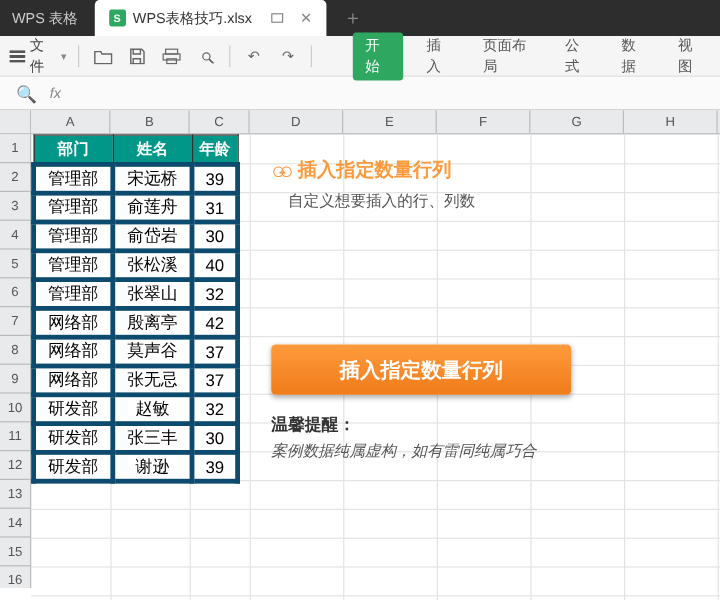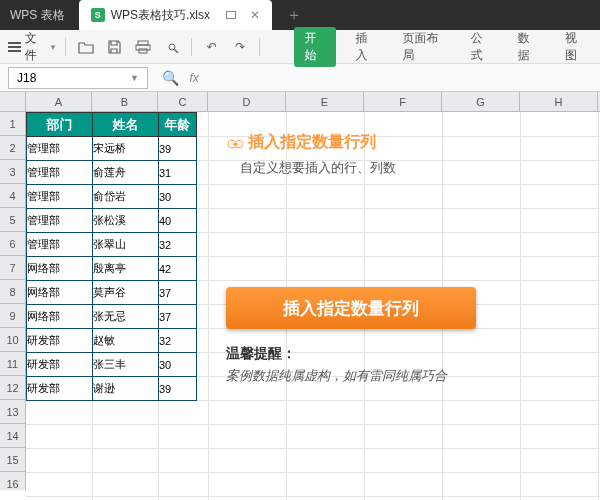--- a/index.html
+++ b/index.html
@@ -30,21 +30,21 @@
 .rownums { width: 26px; background: #e8eaec; border-right: 1px solid #bbb; }
 .colheads { display: flex; background: #e8eaec; border-bottom: 1px solid #bbb; height: 20px; }
 .corner { width: 26px; height: 20px; background: #e8eaec; border-right: 1px solid #bbb; border-bottom: 1px solid #bbb; }
 .ch { border-right: 1px solid #bbb; text-align: center; font-size: 11px; color: #555; line-height: 20px; }
 .rn { height: 24px; border-bottom: 1px solid #bbb; text-align: center; font-size: 11px; color: #555; line-height: 24px; }
 .rn.last { border-bottom: none; height: 18px; }
 .cells { position: relative; flex: 1; }
 .table-wrap { position: absolute; top: 0; left: 0; }
 table.data { border-collapse: collapse; }
 table.data th { background: #009688; color: #fff; font-weight: bold; border: 1px solid #333; height: 24px; font-size: 13px; text-align: center; }
-table.data td { border: 1px solid #0c4a6e; height: 24px; font-size: 11px; text-align: left; background: #fff; }
+table.data td { border: 4px solid #0c4a6e; height: 24px; font-size: 14px; text-align: center; background: #fff; }
 .colA { width: 66px; } .colB { width: 66px; } .colC { width: 38px; }
 
 .overlay { position: absolute; left: 200px; top: 20px; width: 340px; }
 .glasses { color: #ff9a3c; font-size: 20px; vertical-align: middle; letter-spacing: -6px; }
 .ov-title { color: #ff9a3c; font-size: 16px; font-weight: bold; margin-left: 6px; }
 .ov-sub { color: #555; font-size: 13px; margin-left: 14px; margin-top: 4px; }
 .big-btn { margin-top: 110px; width: 250px; height: 42px; background: linear-gradient(#ff9a3c, #f07c1a); color: #fff; font-size: 17px; font-weight: bold; border: none; border-radius: 4px; box-shadow: 0 2px 4px rgba(0,0,0,.3); cursor: pointer; }
 .tip-h { font-weight: bold; font-size: 14px; margin-top: 16px; color: #333; }
 .tip-t { font-size: 13px; color: #555; margin-top: 4px; font-style: italic; }
 .gridlines-v { position:absolute; top:0; bottom:0; border-right:1px solid #e3e3e3; }
@@ -102,24 +102,20 @@
       <span class="ribbon-tab active">开始</span>
       <span class="ribbon-tab">插入</span>
       <span class="ribbon-tab">页面布局</span>
       <span class="ribbon-tab">公式</span>
       <span class="ribbon-tab">数据</span>
       <span class="ribbon-tab">视图</span>
     </div>
 </div>
 
 <div class="formula-row">
-  <div class="cellref">
-    <span>J18</span>
-    <span class="dd">▼</span>
-  </div>
   <div class="fx-area">
     <span style="font-size:14px">🔍</span>
     <span style="font-style:italic">fx</span>
   </div>
 </div>
 
 <div class="grid-area">
   <div style="position:absolute;left:0;top:0;display:flex;flex-direction:column;">
     <div class="corner"></div>
     <div class="rownums" id="rownums">

